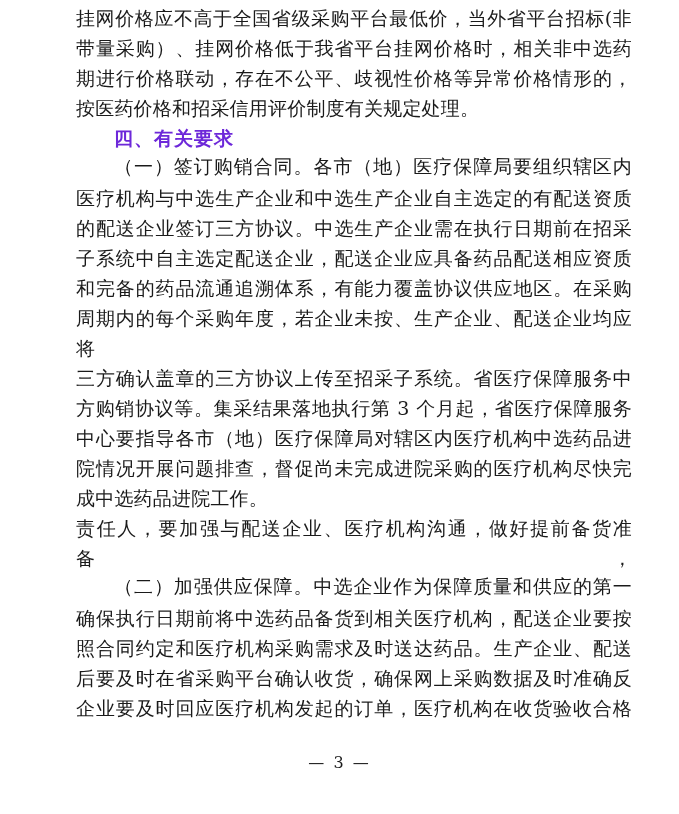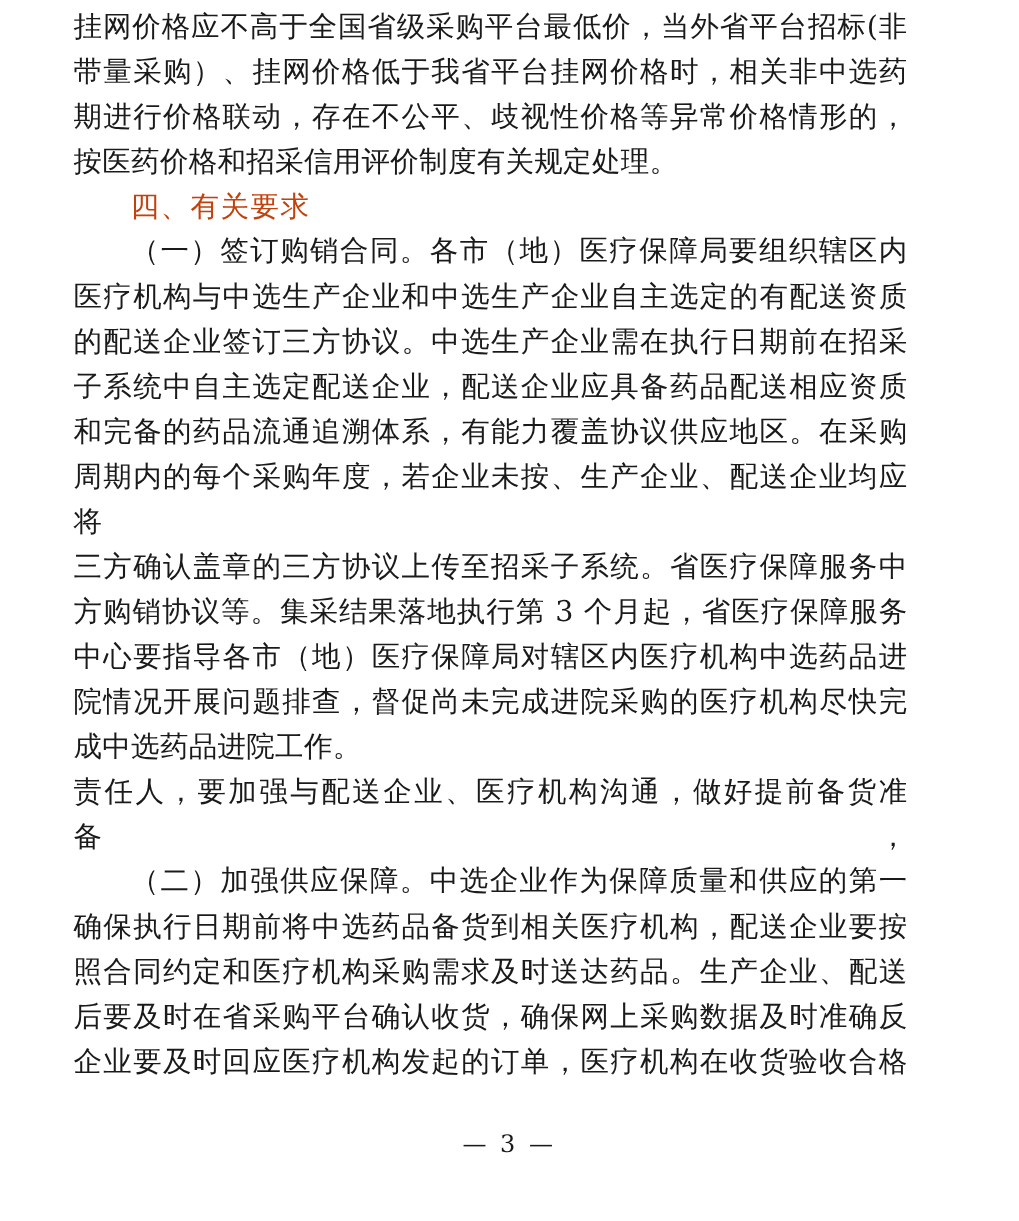--- a/index.html
+++ b/index.html
@@ -11,21 +11,21 @@
     position: relative;
     width: 679px;
     height: 814px;
     background: #ffffff;
     overflow: hidden;
     font-family: "DejaVu Serif", serif;
     color: #1a1a1a;
   }
   .doc-body {
     position: absolute;
-    left: 49px;
+    left: 76px;
     top: 3px;
     width: 556px;
     font-size: 19px;
     line-height: 30px;
   }
   .block { margin: 0; padding: 0; }
   .line {
     text-align: justify;
     text-align-last: auto;
     white-space: normal;
@@ -33,22 +33,22 @@
   }
   .line.fill {
     text-align-last: justify;
   }
   .line.indent {
     text-indent: 2em;
     font-family: Liberation Mono, monospace;
   }
   .block.heading .line {
     font-family: "DejaVu Sans", sans-serif;
-    font-weight: 400;
-    color: #c2410c;
+    font-weight: 700;
+    color: #6d28d9;
     letter-spacing: 1px;
   }
   .page-number {
     position: absolute;
     left: 0;
     right: 0;
     top: 750px;
     height: 26px;
     line-height: 26px;
     text-align: center;

